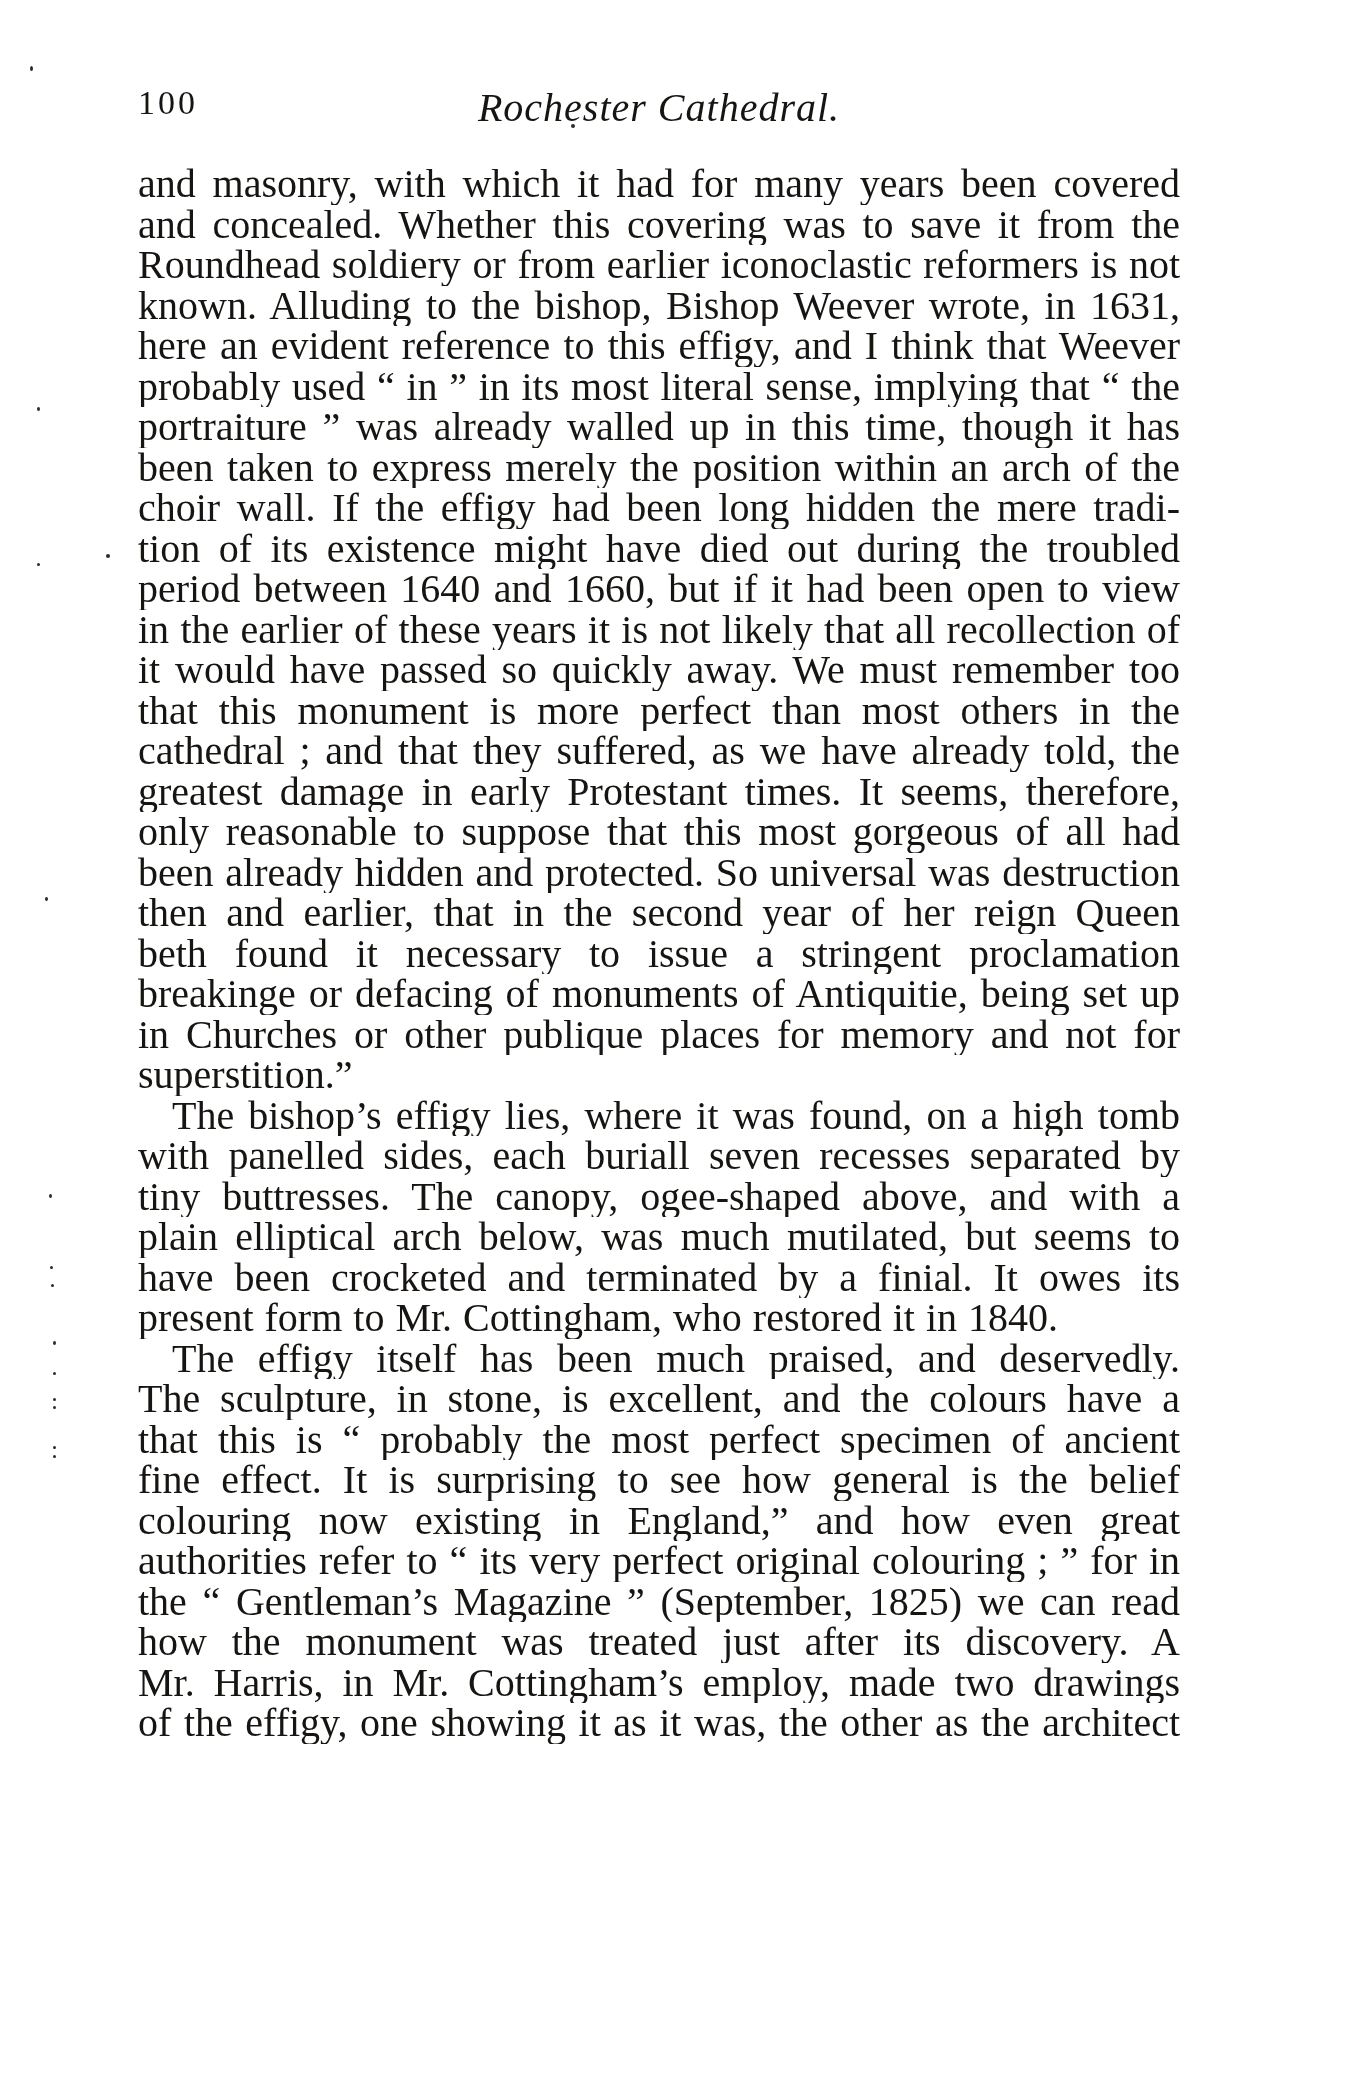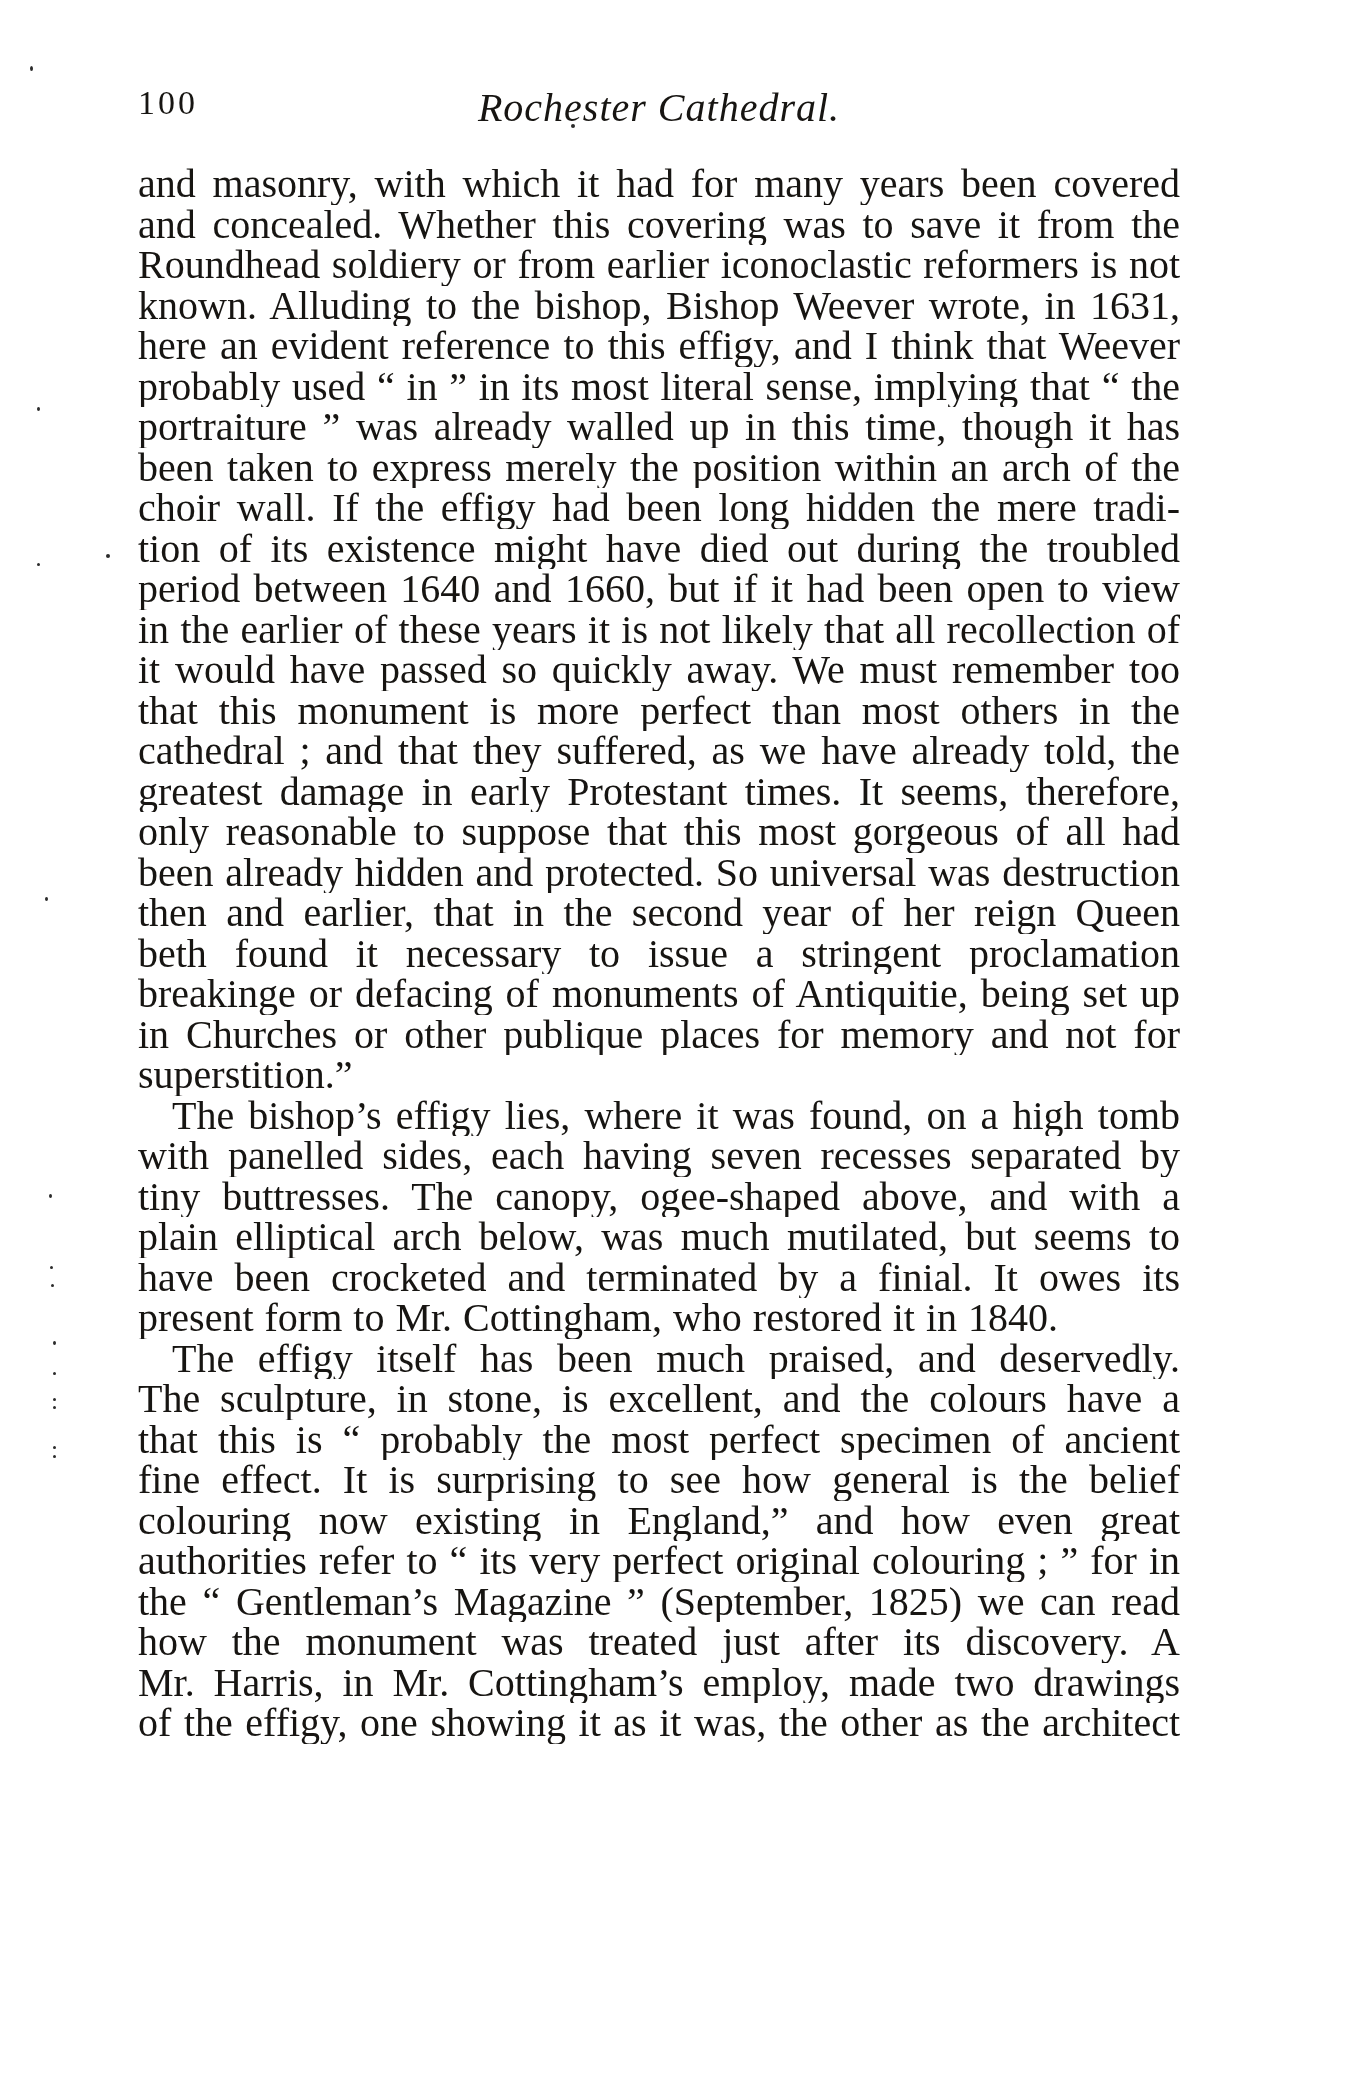--- a/index.html
+++ b/index.html
@@ -68,21 +68,21 @@
         <div class="line">only reasonable to suppose that this most gorgeous of all had</div>
         <div class="line">been already hidden and protected. So universal was destruction</div>
         <div class="line">then and earlier, that in the second year of her reign Queen Eliza-</div>
         <div class="line">beth found it necessary to issue a stringent proclamation “against</div>
         <div class="line">breakinge or defacing of monuments of Antiquitie, being set up</div>
         <div class="line">in Churches or other publique places for memory and not for</div>
         <div class="line no-just">superstition.”</div>
       </div>
       <div class="paragraph">
         <div class="line indent">The bishop’s effigy lies, where it was found, on a high tomb</div>
-        <div class="line">with panelled sides, each having seven recesses separated by</div>
+        <div class="line">with panelled sides, each buriall seven recesses separated by</div>
         <div class="line">tiny buttresses. The canopy, ogee-shaped above, and with a</div>
         <div class="line">plain elliptical arch below, was much mutilated, but seems to</div>
         <div class="line">have been crocketed and terminated by a finial. It owes its</div>
         <div class="line no-just">present form to Mr. Cottingham, who restored it in 1840.</div>
       </div>
       <div class="paragraph">
         <div class="line indent">The effigy itself has been much praised, and deservedly.</div>
         <div class="line">The sculpture, in stone, is excellent, and the colours have a</div>
         <div class="line">that this is “ probably the most perfect specimen of ancient</div>
         <div class="line">fine effect. It is surprising to see how general is the belief</div>

